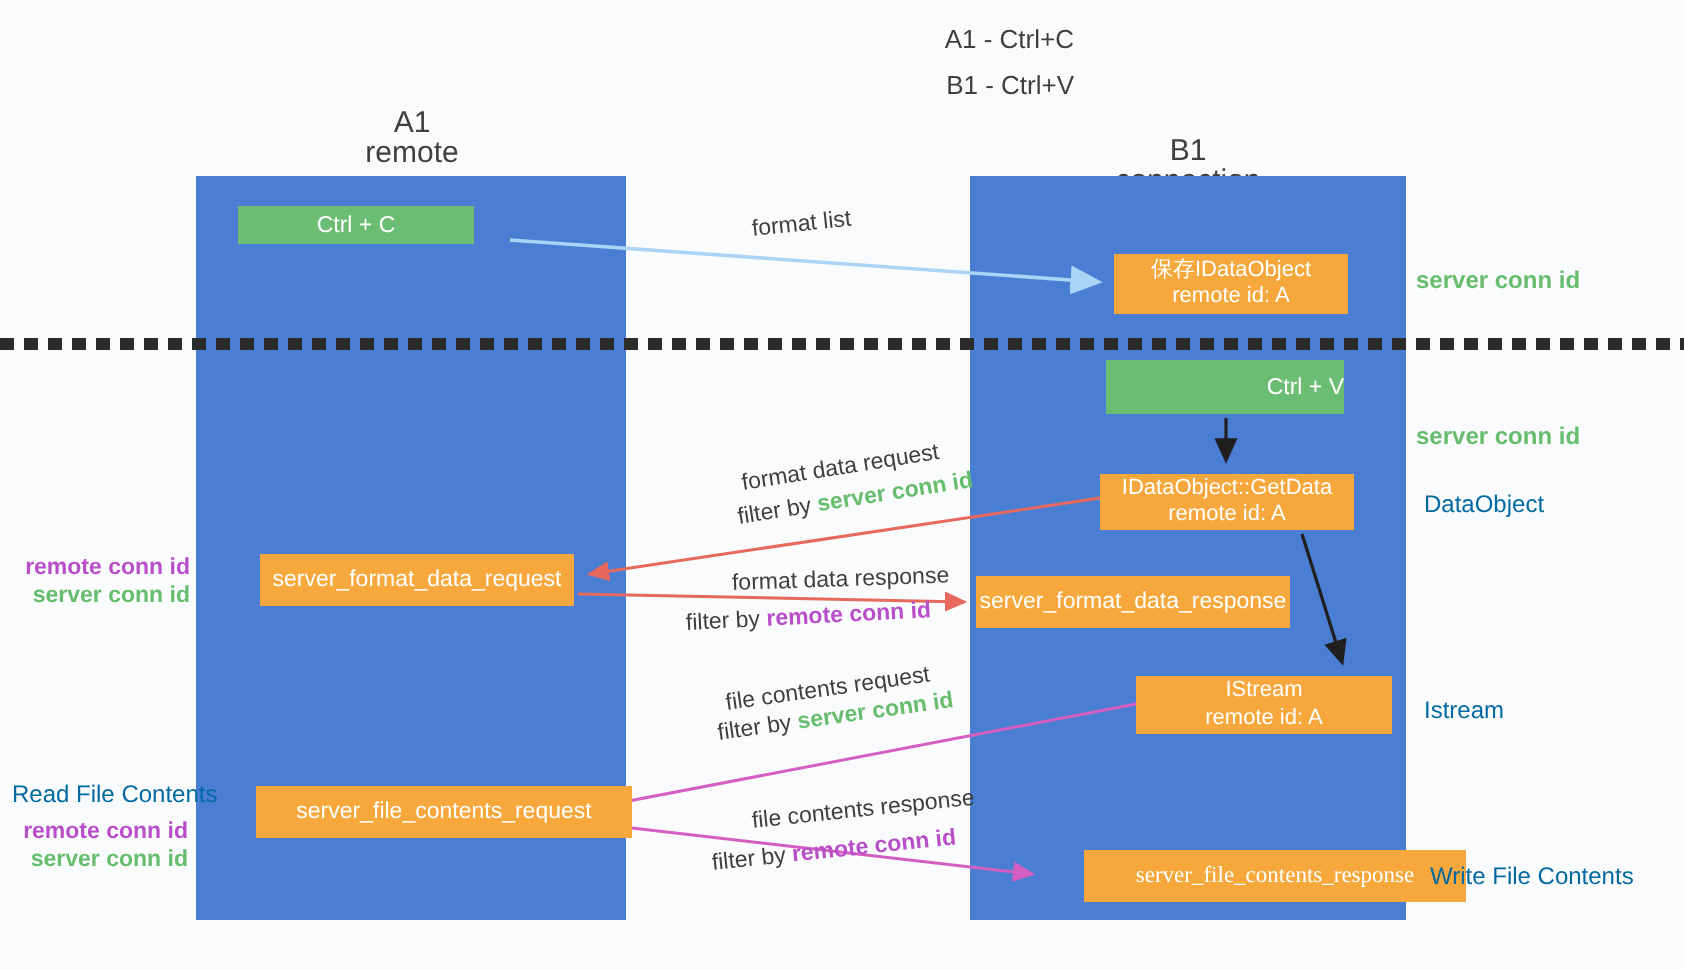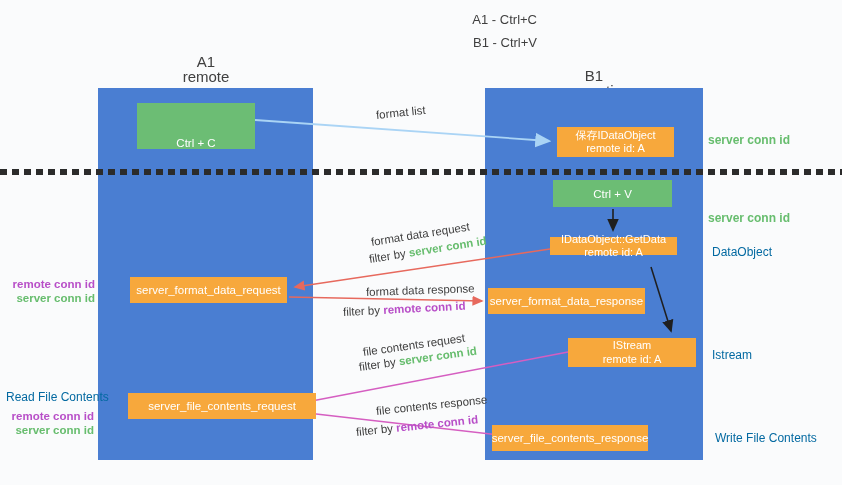--- a/index.html
+++ b/index.html
@@ -23,29 +23,29 @@
 
   svg.arrows{position:absolute;left:0;top:0;width:842px;height:485px;z-index:3;pointer-events:none;}
 
   .node{position:absolute;z-index:4;display:flex;flex-direction:column;align-items:center;
         justify-content:center;color:#ffffff;text-align:center;}
   .node.green{background:#6cbd74;}
   .node.orange{background:#f7a83c;}
   .node .l1,.node .l2{font-size:11px;line-height:13.5px;}
   .node .single{font-size:11.5px;}
 
-  .n-ctrlc{left:137px;top:103px;width:118px;height:46px;justify-content:flex-end;}
+  .n-ctrlc{left:119px;top:103px;width:118px;height:19px;}
   .n-saveido{left:557px;top:127px;width:117px;height:30px;}
-  .n-ctrlv{left:553px;top:180px;width:119px;height:27px;}
-  .n-getdata{left:550px;top:237px;width:127px;height:18px;}
+  .n-ctrlv{left:553px;top:180px;width:119px;height:27px;align-items:flex-end;}
+  .n-getdata{left:550px;top:237px;width:127px;height:28px;}
   .n-fmtreq{left:130px;top:277px;width:157px;height:26px;}
   .n-fmtresp{left:488px;top:288px;width:157px;height:26px;}
   .n-istream{left:568px;top:338px;width:128px;height:29px;}
   .n-filereq{left:128px;top:393px;width:188px;height:26px;}
-  .n-fileresp{left:492px;top:425px;width:156px;height:26px;}
+  .n-fileresp{left:542px;top:425px;width:191px;height:26px;font-family:Liberation Serif, serif;}
 
   .alabel{position:absolute;z-index:6;font-size:11.5px;color:#3f3f3f;white-space:nowrap;
           transform-origin:left center;}
   .alabel .green{color:#67bd6e;font-weight:bold;}
   .alabel .purple{color:#b84fc8;font-weight:bold;}
 
   .side{position:absolute;z-index:6;font-size:12px;color:#0369a1;white-space:nowrap;}
   .side.green{color:#67bd6e;font-weight:bold;}
   .side-stack{position:absolute;z-index:6;font-size:11.5px;font-weight:bold;line-height:14px;
               text-align:right;white-space:nowrap;}

